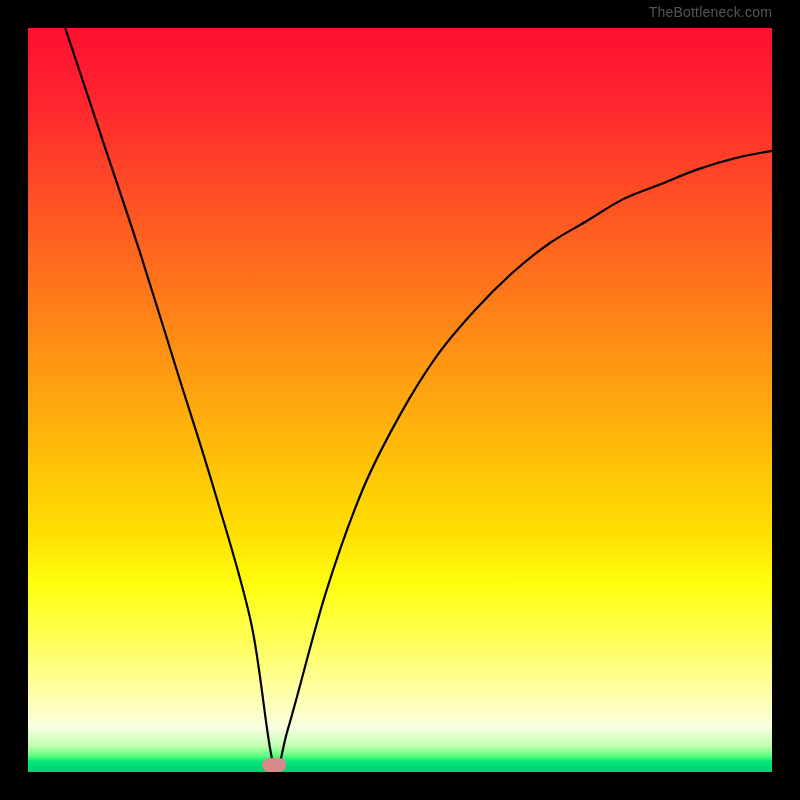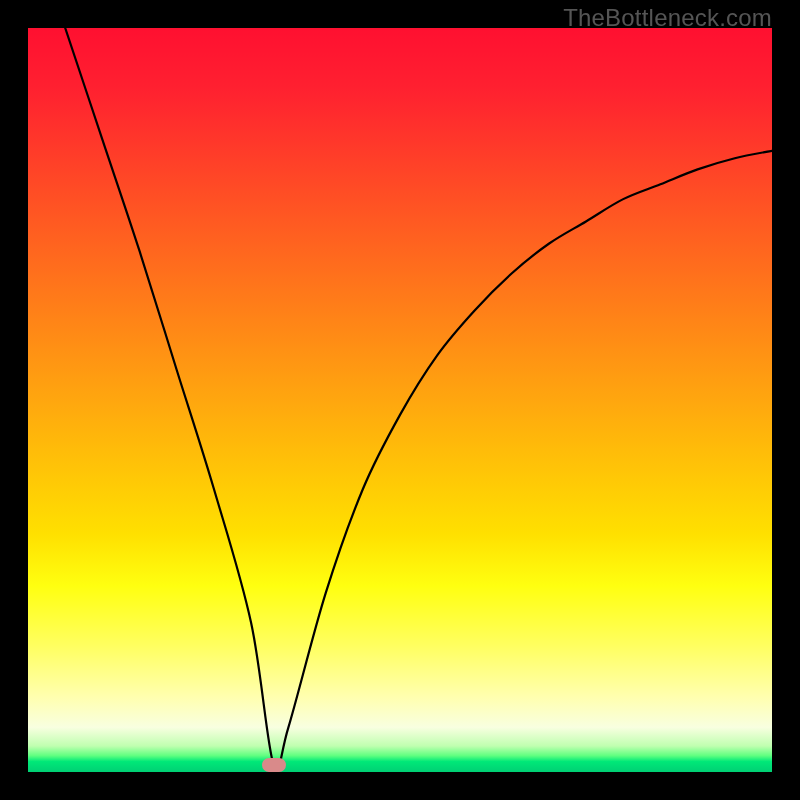--- a/index.html
+++ b/index.html
@@ -34,21 +34,21 @@
       #00e878 98.6%,
       #00d074 100%
     );
   }
   .watermark {
     position: absolute;
     top: 4px;
     right: 28px;
     color: #555;
     font-family: Arial, Helvetica, sans-serif;
-    font-size: 24px;
+    font-size: 14px;
     font-weight: 500;
     letter-spacing: 0.2px;
   }
   svg.curve {
     position: absolute;
     left: 0;
     top: 0;
     width: 744px;
     height: 744px;
   }

